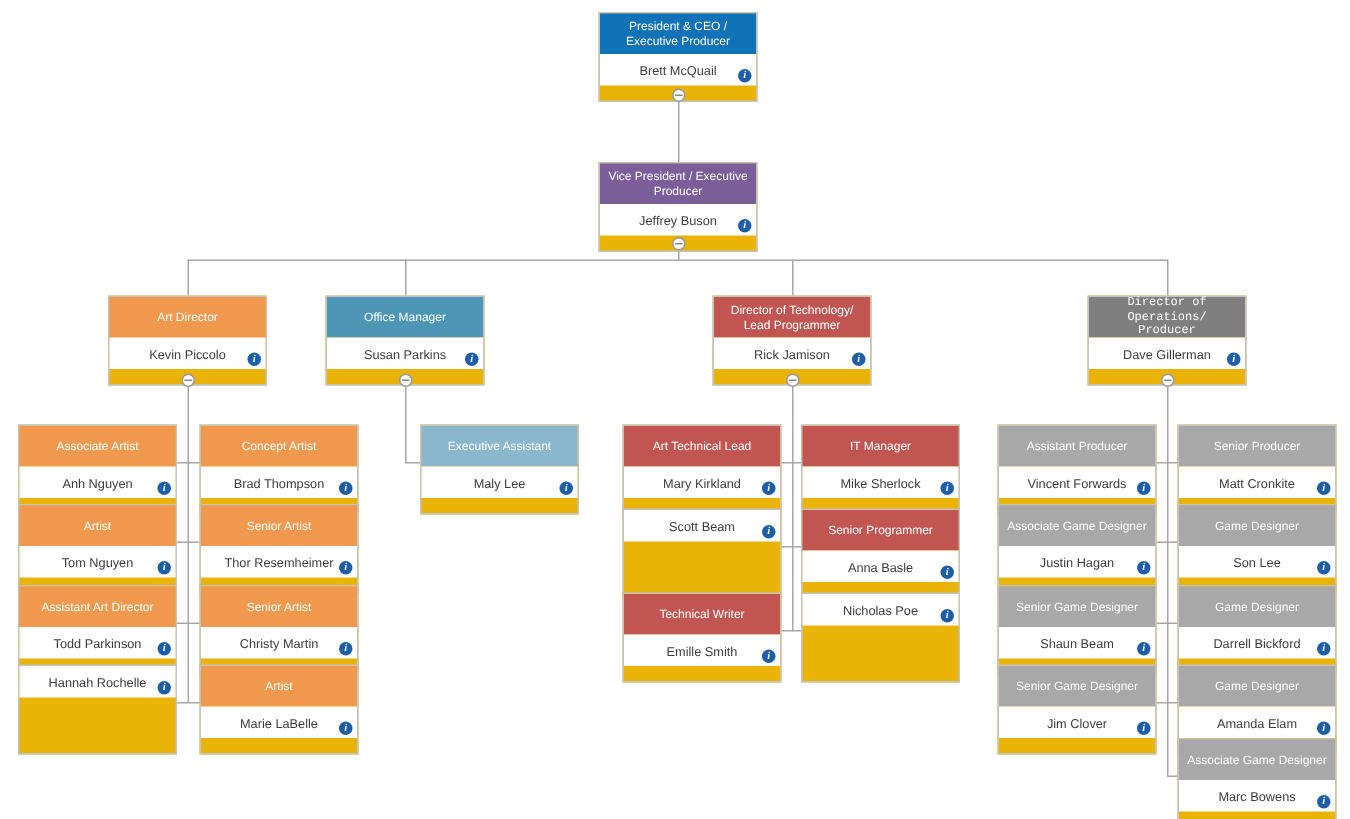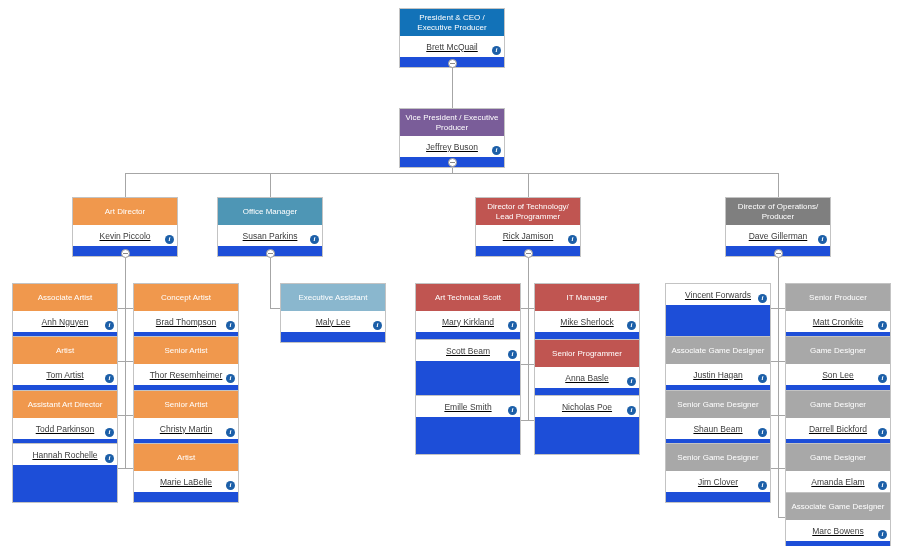--- a/index.html
+++ b/index.html
@@ -1,32 +1,31 @@
 <!DOCTYPE html>
 <html><head>
 <meta charset="utf-8">
 <style>
   html,body{margin:0;padding:0;background:#fff;}
   #canvas{
     position:relative;width:900px;height:546px;background:#ffffff;
     font-family:"Liberation Sans",sans-serif;overflow:hidden;
   }
   .node{
-    position:absolute;width:106px;height:60px;background:#1d4ed8;
+    position:absolute;width:106px;height:60px;background:#eab308;
     border:1px solid #c3c3c3;box-sizing:border-box;
   }
   .node-header{
     height:27px;display:flex;align-items:center;justify-content:center;
     text-align:center;color:#ffffff;font-size:8px;line-height:1.2;
     padding:0 5px;box-sizing:border-box;
   }
   .node-body{
     position:relative;height:21px;display:flex;align-items:center;justify-content:center;
     background:#ffffff;
-    text-decoration:underline;
   }
   .person{font-size:8.5px;color:#3c3c3c;}
   .info{
     position:absolute;right:3px;bottom:2px;width:9px;height:9px;border-radius:50%;
     background:#1c5fa8;color:#fff;font-size:7px;line-height:9px;text-align:center;
     font-family:"Liberation Serif",serif;font-style:italic;font-weight:bold;cursor:pointer;
   }
   .toggle{
     position:absolute;width:9px;height:9px;border-radius:50%;background:#fff;
     border:1px solid #989898;box-sizing:border-box;display:flex;align-items:center;
@@ -36,21 +35,21 @@
   .v,.h{position:absolute;background:#a6a6a6;}
   .v{width:1px;}
   .h{height:1px;}
   
   .c-blue{background:#1272b8;}
   .c-purple{background:#7a5d99;}
   .c-orange{background:#f0984d;}
   .c-teal{background:#4e96b5;}
   .c-ltblue{background:#8ab7ce;}
   .c-red{background:#c05551;}
-  .c-dkgray{background:#7f7f7f;}
+  .c-dkgray{background:#7f7f7f;font-family:Liberation Mono, monospace;}
   .c-gray{background:#a8a8a8;}
 </style>
 </head>
 <body>
 
 <div id="canvas">
 
   <div class="v" style="left:452px;top:68px;height:40px"></div>
   <div class="v" style="left:452px;top:167px;height:6px"></div>
   <div class="h" style="left:125px;top:173px;width:653px"></div>
@@ -154,21 +153,21 @@
   <div class="node" style="left:133px;top:283px">
     <div class="node-header c-orange">Concept Artist</div>
     <div class="node-body">
       <span class="person">Brad Thompson</span>
       <span class="info">i</span>
     </div>
   </div>
   <div class="node" style="left:12px;top:336px">
     <div class="node-header c-orange">Artist</div>
     <div class="node-body">
-      <span class="person">Tom Artist</span>
+      <span class="person">Tom Nguyen</span>
       <span class="info">i</span>
     </div>
   </div>
   <div class="node" style="left:133px;top:336px">
     <div class="node-header c-orange">Senior Artist</div>
     <div class="node-body">
       <span class="person">Thor Resemheimer</span>
       <span class="info">i</span>
     </div>
   </div>
@@ -202,21 +201,21 @@
 
   <div class="node" style="left:280px;top:283px">
     <div class="node-header c-ltblue">Executive Assistant</div>
     <div class="node-body">
       <span class="person">Maly Lee</span>
       <span class="info">i</span>
     </div>
   </div>
 
   <div class="node" style="left:415px;top:283px">
-    <div class="node-header c-red">Art Technical Scott</div>
+    <div class="node-header c-red">Art Technical Lead</div>
     <div class="node-body">
       <span class="person">Mary Kirkland</span>
       <span class="info">i</span>
     </div>
   </div>
   <div class="node" style="left:534px;top:283px">
     <div class="node-header c-red">IT Manager</div>
     <div class="node-body">
       <span class="person">Mike Sherlock</span>
       <span class="info">i</span>
@@ -229,33 +228,35 @@
     </div>
   </div>
   <div class="node" style="left:534px;top:339px">
     <div class="node-header c-red">Senior Programmer</div>
     <div class="node-body">
       <span class="person">Anna Basle</span>
       <span class="info">i</span>
     </div>
   </div>
   <div class="node" style="left:415px;top:395px">
+    <div class="node-header c-red">Technical Writer</div>
     <div class="node-body">
       <span class="person">Emille Smith</span>
       <span class="info">i</span>
     </div>
   </div>
   <div class="node" style="left:534px;top:395px">
     <div class="node-body">
       <span class="person">Nicholas Poe</span>
       <span class="info">i</span>
     </div>
   </div>
 
   <div class="node" style="left:665px;top:283px">
+    <div class="node-header c-gray">Assistant Producer</div>
     <div class="node-body">
       <span class="person">Vincent Forwards</span>
       <span class="info">i</span>
     </div>
   </div>
   <div class="node" style="left:785px;top:283px">
     <div class="node-header c-gray">Senior Producer</div>
     <div class="node-body">
       <span class="person">Matt Cronkite</span>
       <span class="info">i</span>

